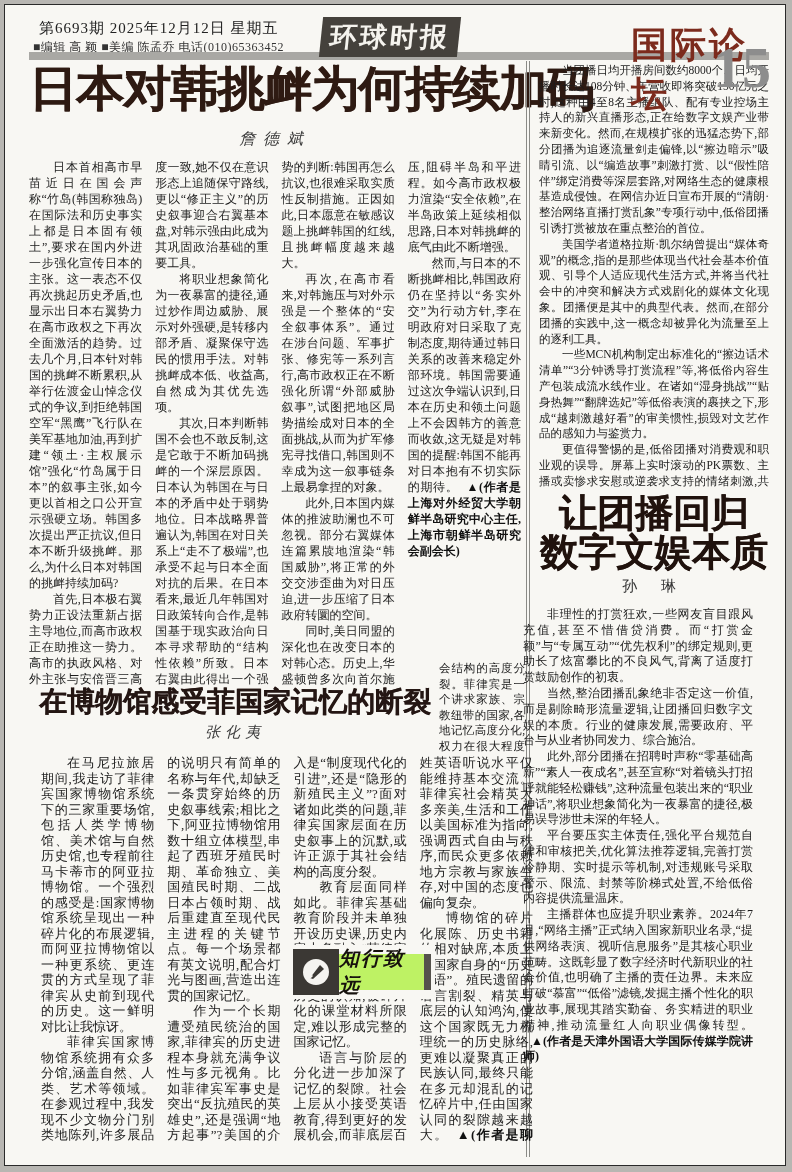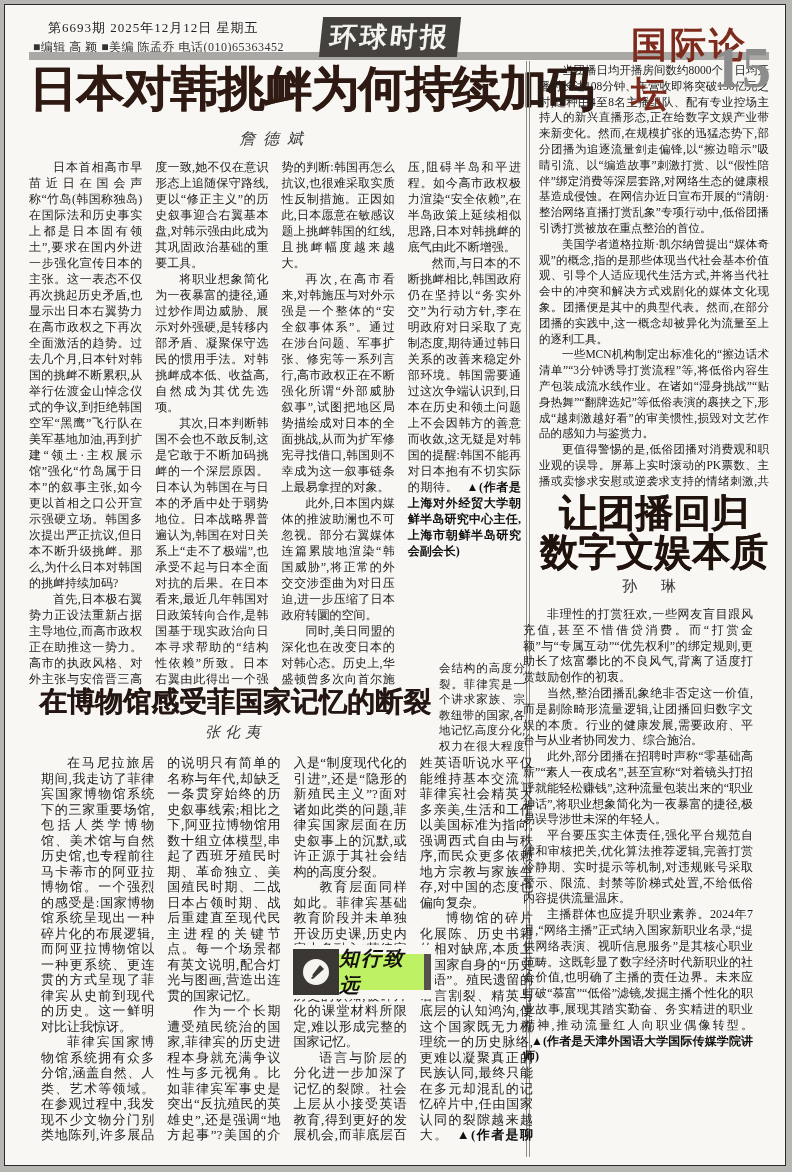--- a/index.html
+++ b/index.html
@@ -9,21 +9,21 @@
     font-family:"Liberation Serif","DejaVu Serif",serif;
     color:#1c1c1c;
     -webkit-font-smoothing:antialiased;
   }
   .page{
     position:absolute;left:4px;top:4px;width:782px;height:1162px;
     background:#f8f7f3;border:1px solid #2a2a2a;box-sizing:border-box;
     overflow:hidden;
   }
   
-  .issue-line{position:absolute;left:43px;top:14px;font-size:13px;letter-spacing:1px;color:#222;}
+  .issue-line{position:absolute;left:34px;top:14px;font-size:15px;letter-spacing:1px;color:#222;}
   .editor-line{position:absolute;left:28px;top:34px;font-size:12px;letter-spacing:0.5px;color:#333;}
   .masthead{
     position:absolute;left:316px;top:12px;width:138px;height:40px;
     background:#45413c;color:#f5f3ee;display:flex;align-items:center;justify-content:center;
     font-size:27px;font-weight:bold;letter-spacing:3px;transform:skewX(-6deg);
     font-family:"Liberation Serif",serif;z-index:3;
   }
   .section-title{
     position:absolute;left:626px;top:16px;font-size:36px;font-weight:bold;
     color:#7c2b1d;letter-spacing:3px;font-family:Liberation Sans, sans-serif;z-index:3;

